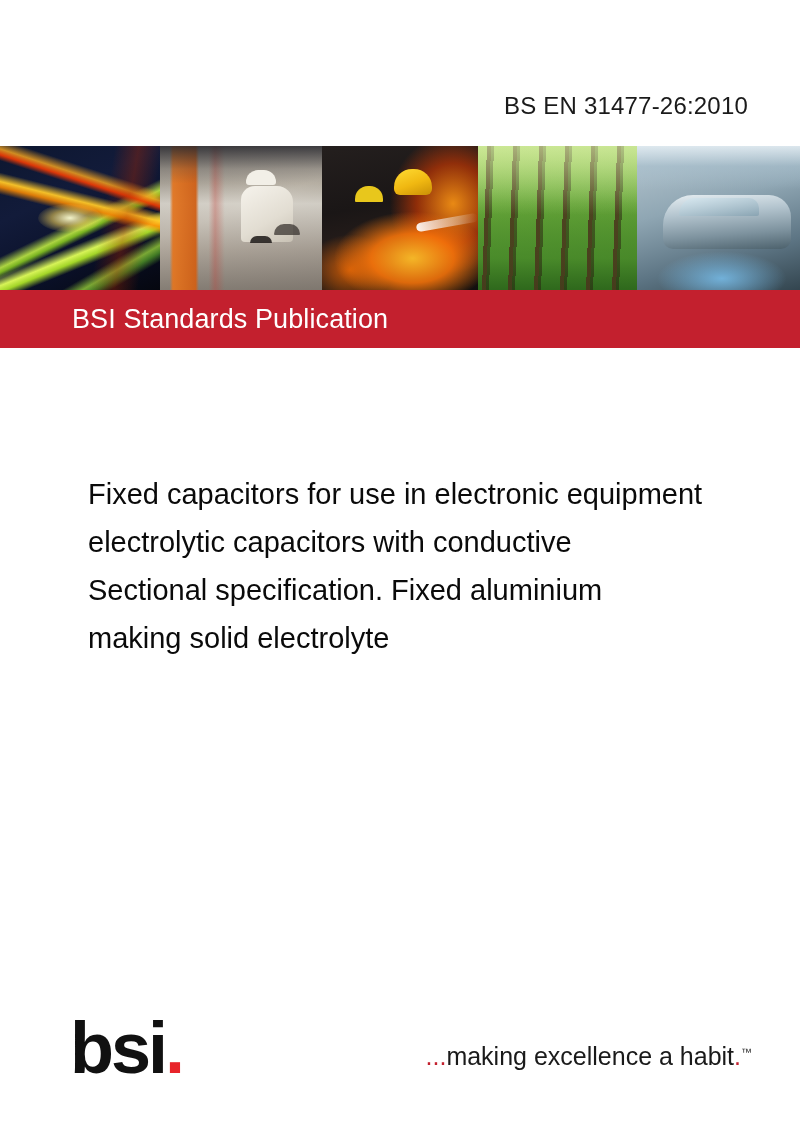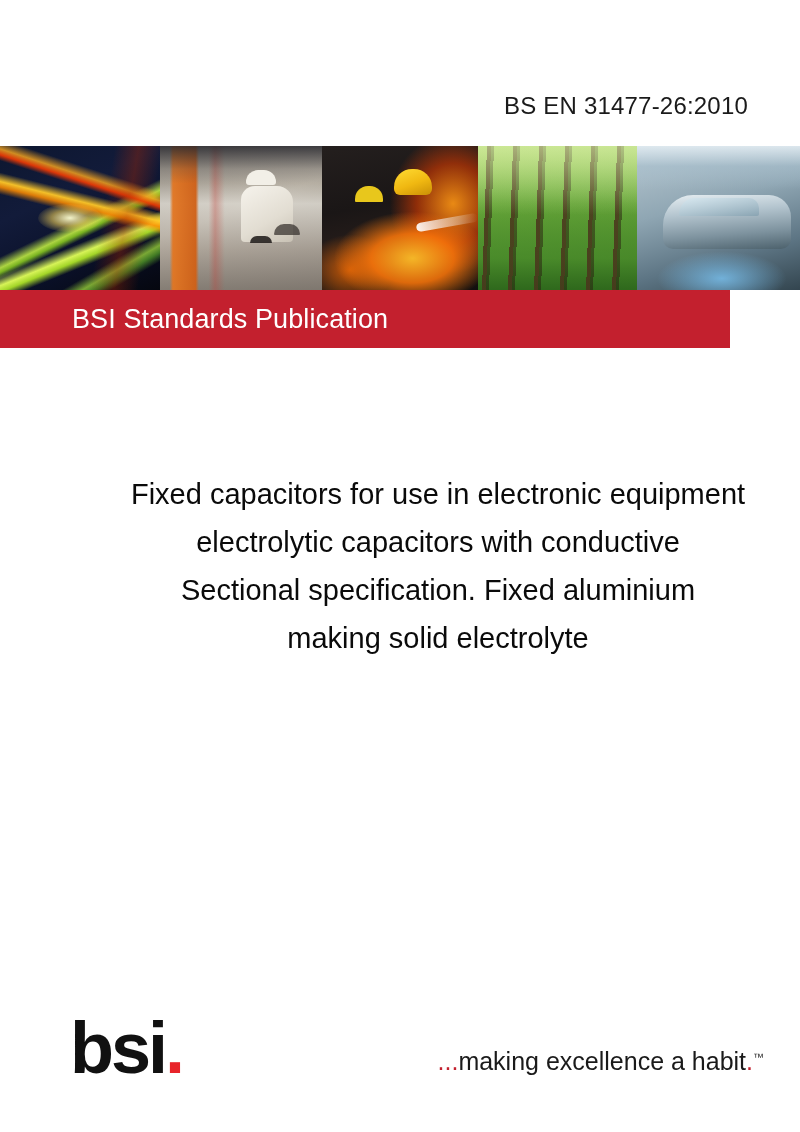--- a/index.html
+++ b/index.html
@@ -179,42 +179,41 @@
     width: 80px;
     height: 18px;
     border-radius: 16px 10px 2px 2px;
     background: linear-gradient(170deg, rgba(215,232,240,.95), rgba(126,156,172,.7));
   }
 
   .banner-bar {
     position: absolute;
     left: 0;
     top: 144px;
-    width: 730px;
+    width: 800px;
     height: 58px;
     background: #c3202e;
   }
   .banner-bar-label {
     position: absolute;
     left: 72px;
     top: 50%;
     transform: translateY(-50%);
     color: #ffffff;
     font-size: 27px;
     letter-spacing: 0.1px;
     white-space: nowrap;
   }
 
   
   .doc-title {
     position: absolute;
     left: 88px;
     top: 470px;
     width: 700px;
-    text-align: center;
   }
   .doc-title-line {
     font-size: 29px;
     line-height: 48px;
     color: #0a0a0a;
     white-space: nowrap;
   }
 
   
   .logo {
@@ -225,24 +224,24 @@
     line-height: 72px;
     font-weight: bold;
     letter-spacing: -3px;
     color: #111111;
     white-space: nowrap;
   }
   .logo-dot { color: #e8242a; }
 
   .tagline {
     position: absolute;
-    right: 36px;
+    right: 48px;
     bottom: 56px;
     font-size: 25px;
-    line-height: 29px;
+    line-height: 40px;
     color: #1a1a1a;
     white-space: nowrap;
     margin-top: 32px;
   }
   .tagline-dots { color: #c3202e; }
   .tagline-stop { color: #c3202e; }
   .tagline-tm {
     font-size: 11px;
     vertical-align: super;
   }

